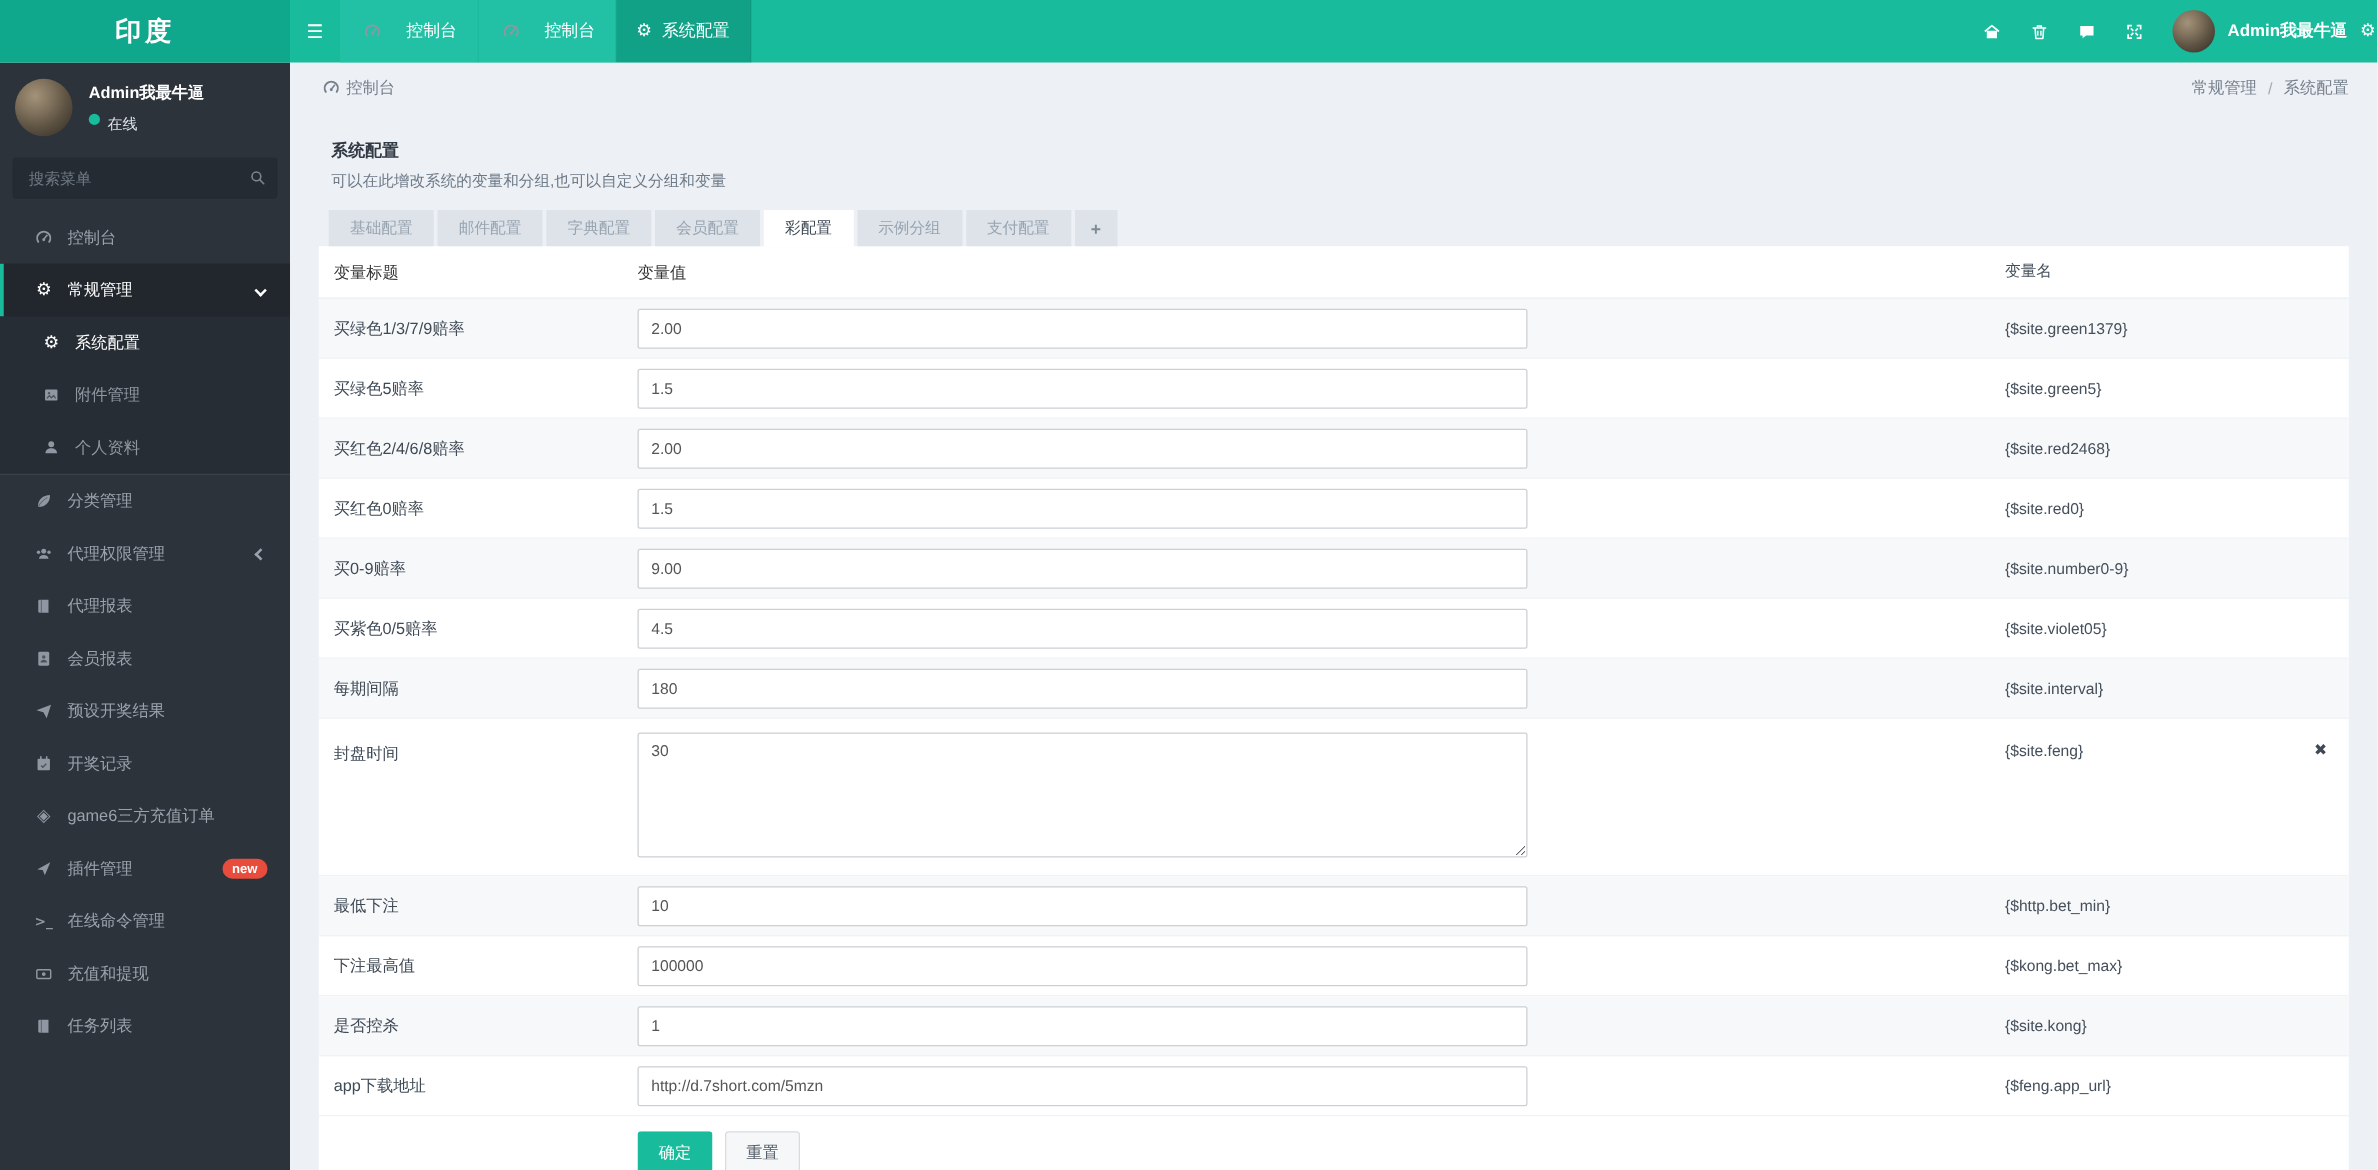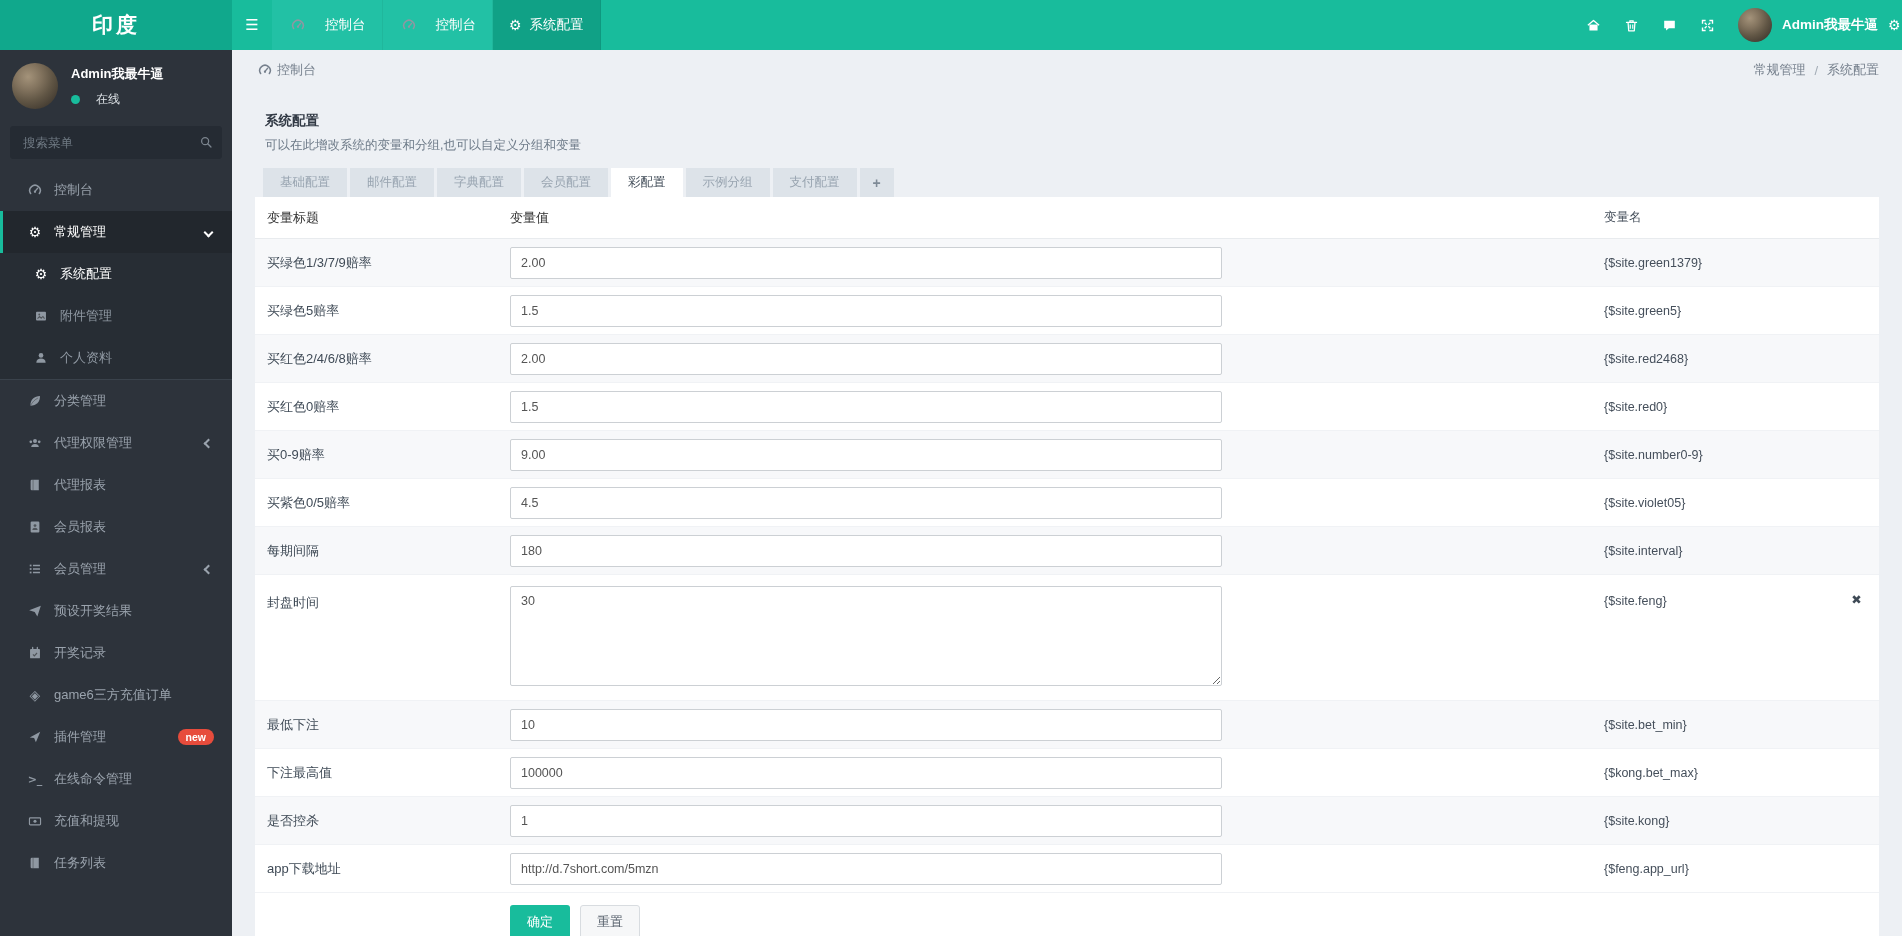--- a/index.html
+++ b/index.html
@@ -20,21 +20,21 @@
   .avatar{border-radius:50%;background:radial-gradient(circle at 35% 30%,#a4937a,#82735e 30%,#615645 55%,#473f34 78%,#36302a);}
   .avatar.sm{width:34px;height:34px;margin:0 10px 0 12px;}
   .uname{color:#fff;font-size:13.5px;font-weight:bold;white-space:nowrap;}
   .edge-gear{color:#fff;font-size:17px;margin-left:10px;width:14px;white-space:nowrap;}
 
   
   .sidebar{position:absolute;top:50px;left:0;bottom:0;width:232px;background:#2d333b;color:#9aa3ad;}
   .user-panel{display:flex;align-items:center;gap:13px;padding:13px 12px 15px;}
   .avatar.lg{width:46px;height:46px;}
   .un{color:#fff;font-weight:bold;font-size:13px;}
-  .ustatus{display:flex;align-items:center;gap:16px;margin-top:8px;font-size:12px;color:#dfe4e8;}
+  .ustatus{display:flex;align-items:flex-start;gap:6px;margin-top:8px;font-size:12px;color:#dfe4e8;}
   .sdot{width:9px;height:9px;border-radius:50%;background:#18bc9c;}
   .search-wrap{position:relative;margin:2px 10px 10px;}
   .search-input{width:100%;height:33px;background:#252b33;border:1px solid #252b33;border-radius:3px;color:#aeb6bf;padding:0 32px 0 12px;font-size:12.5px;outline:none;font-family:inherit;}
   .search-input::placeholder{color:#6f7983;}
   .search-btn{position:absolute;right:9px;top:9px;color:#7c858f;cursor:pointer;}
   .search-btn .ic{width:14px;height:14px;}
   .menu{list-style:none;margin-top:6px;font-size:13px;}
   .m-item{height:42px;display:flex;align-items:center;padding-left:25px;cursor:pointer;color:#9aa3ad;}
   .mi{width:20px;display:flex;justify-content:center;margin-right:9px;color:#8f98a2;}
   .mi .ic{width:14px;height:14px;}
@@ -302,29 +302,20 @@
       <span class="mi">
           <svg class="ic">
             <use href="#i-idbook"></use>
           </svg>
         </span>
       <span>会员报表</span>
     </li>
     <li class="m-item">
       <span class="mi">
           <svg class="ic">
-            <use href="#i-list"></use>
-          </svg>
-        </span>
-      <span>会员管理</span>
-      <span class="chev left"></span>
-    </li>
-    <li class="m-item">
-      <span class="mi">
-          <svg class="ic">
             <use href="#i-plane"></use>
           </svg>
         </span>
       <span>预设开奖结果</span>
     </li>
     <li class="m-item">
       <span class="mi">
           <svg class="ic">
             <use href="#i-calendar"></use>
           </svg>
@@ -451,21 +442,21 @@
         <div class="c1">封盘时间</div>
         <div class="c2"><textarea class="tarea" style="">30</textarea></div>
         <div class="c3">{$site.feng}</div>
         <div class="c4">
             <span class="close-x">✖</span>
           </div>
       </div>
       <div class="trow striped">
         <div class="c1">最低下注</div>
         <div class="c2"><input class="inp" value="10" style=""></div>
-        <div class="c3">{$site.bet_min}</div>
+        <div class="c3">{$http.bet_min}</div>
         <div class="c4"></div>
       </div>
       <div class="trow">
         <div class="c1">下注最高值</div>
         <div class="c2"><input class="inp" value="100000" style=""></div>
         <div class="c3">{$kong.bet_max}</div>
         <div class="c4"></div>
       </div>
       <div class="trow striped">
         <div class="c1">是否控杀</div>

